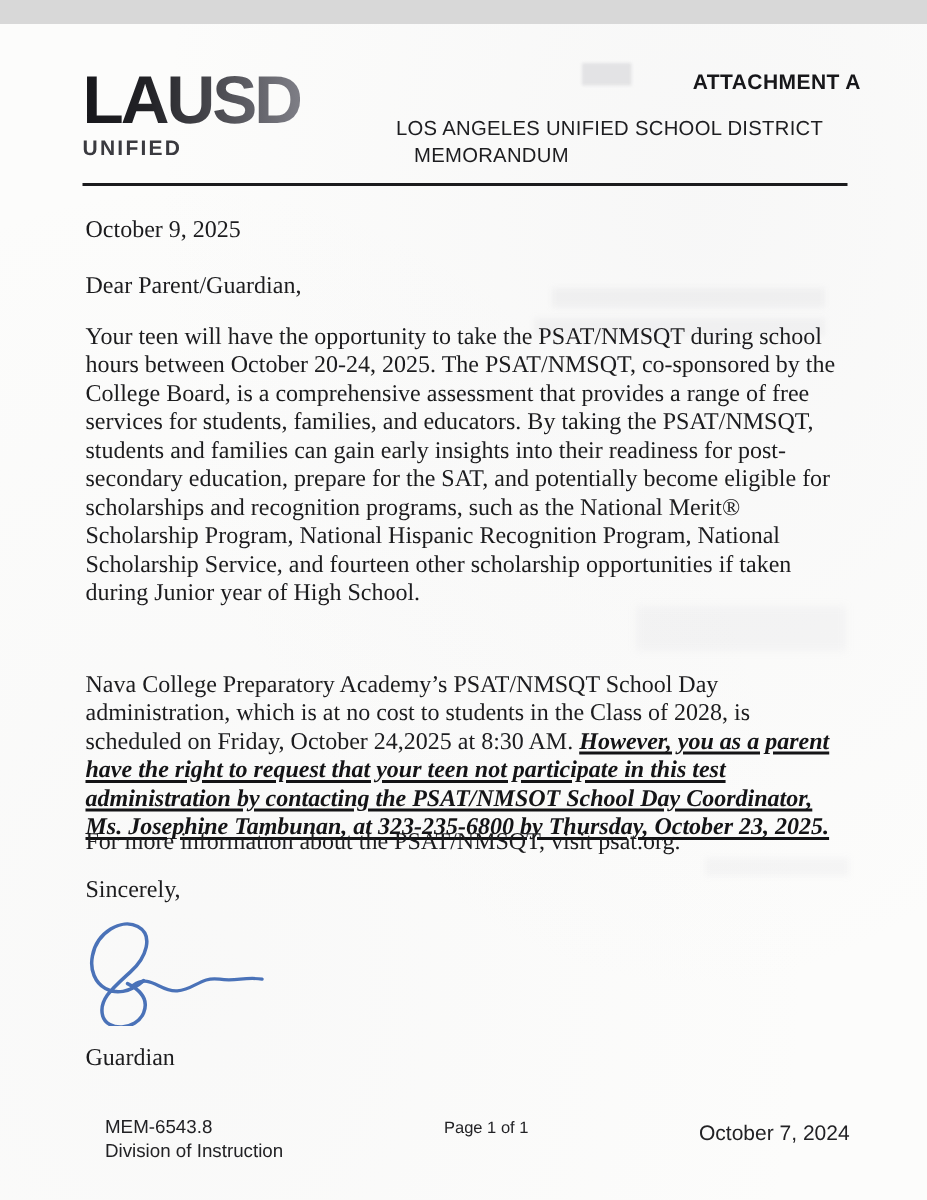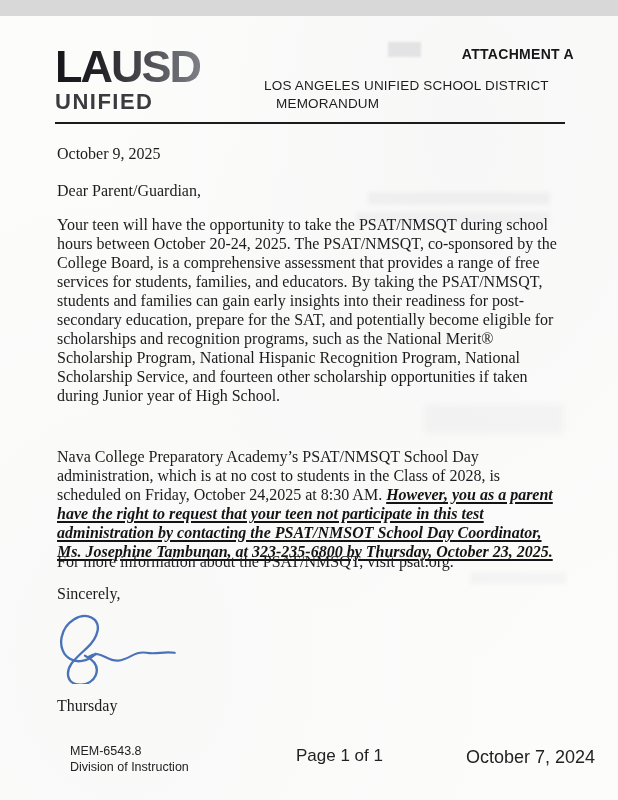--- a/index.html
+++ b/index.html
@@ -24,21 +24,21 @@
   }
   @supports ((-webkit-background-clip:text) or (background-clip:text)) {
     .logo-main {
       background:linear-gradient(90deg,#17171b 0%,#222226 30%,#4b4b51 62%,#7e7e86 100%);
       -webkit-background-clip:text; background-clip:text;
       color:transparent; -webkit-text-fill-color:transparent;
     }
   }
   .logo-sub {
     font-family:"Liberation Sans", sans-serif;
-    font-weight:bold; font-size:22px; letter-spacing:1.5px;
+    font-weight:bold; font-size:14px; letter-spacing:1.5px;
     color:#3a3a3f; margin-top:2px;
   }
   .attachment {
     position:absolute; right:44px; top:30px;
     font-family:"Liberation Sans", sans-serif;
     font-weight:bold; font-size:14px; color:#17171a; letter-spacing:0.3px;
   }
   .org-line1 {
     position:absolute; left:264px; top:62px;
     font-family:Liberation Sans, sans-serif;
@@ -74,26 +74,26 @@
   .t-signer-title { top:680px; }
   
   .footer-left {
     position:absolute; left:70px; top:727px;
     font-family:"Liberation Sans", sans-serif;
     font-size:12.5px; line-height:16px; color:#222225;
   }
   .footer-center {
     position:absolute; left:296px; top:730px;
     font-family:"Liberation Sans", sans-serif;
-    font-size:17px; color:#222225;
+    font-size:11px; color:#222225;
   }
   .footer-right {
     position:absolute; left:466px; top:731px;
     font-family:"Liberation Sans", sans-serif;
-    font-size:18px; color:#222225;text-align:right;
+    font-size:14px; color:#222225;text-align:right;
   }
   
   .ghost { position:absolute; pointer-events:none; filter:blur(2px); }
   .ghost-box   { left:388px; top:26px;  width:33px;  height:15px; background:rgba(172,172,180,0.28); filter:blur(1px); }
   .ghost-a     { left:368px; top:176px; width:182px; height:13px; background:rgba(168,168,176,0.10); }
   .ghost-b     { left:356px; top:196px; width:194px; height:12px; background:rgba(168,168,176,0.09); }
   .ghost-c     { left:424px; top:388px; width:140px; height:30px; background:rgba(168,168,176,0.08); filter:blur(3px); }
   .ghost-d     { left:470px; top:556px; width:96px;  height:12px; background:rgba(168,168,176,0.08); }
 </style>
 </head>
@@ -128,21 +128,21 @@
 
   <div class="tblock t-closing">Sincerely,</div>
 
   <div class="signature-wrap">
     <svg width="150" height="78" viewBox="0 0 150 80">
       <path d="M 45 49 C 26 66 6 52 10 32 C 13 16 30 6 41 12 C 52 18 47 33 36 43 C 24 54 14 62 17 73 C 20 84 40 83 45 71 C 49 61 42 55 34 51" fill="none" stroke="#4a72b8" stroke-width="2.4" stroke-linecap="round"></path>
       <path d="M 38 52 C 50 44 56 57 68 56 C 80 55 84 46 97 48 C 108 50 114 46 126 48" fill="none" stroke="#4a72b8" stroke-width="2.2" stroke-linecap="round"></path>
     </svg>
   </div>
 
-  <div class="tblock t-signer-title">Thursday</div>
+  <div class="tblock t-signer-title">Guardian</div>
 
   <div class="footer-left">
     <div>MEM-6543.8</div>
     <div>Division of Instruction</div>
   </div>
   <div class="footer-center">Page 1 of 1</div>
   <div class="footer-right">October 7, 2024</div>
 
 </div>
 

